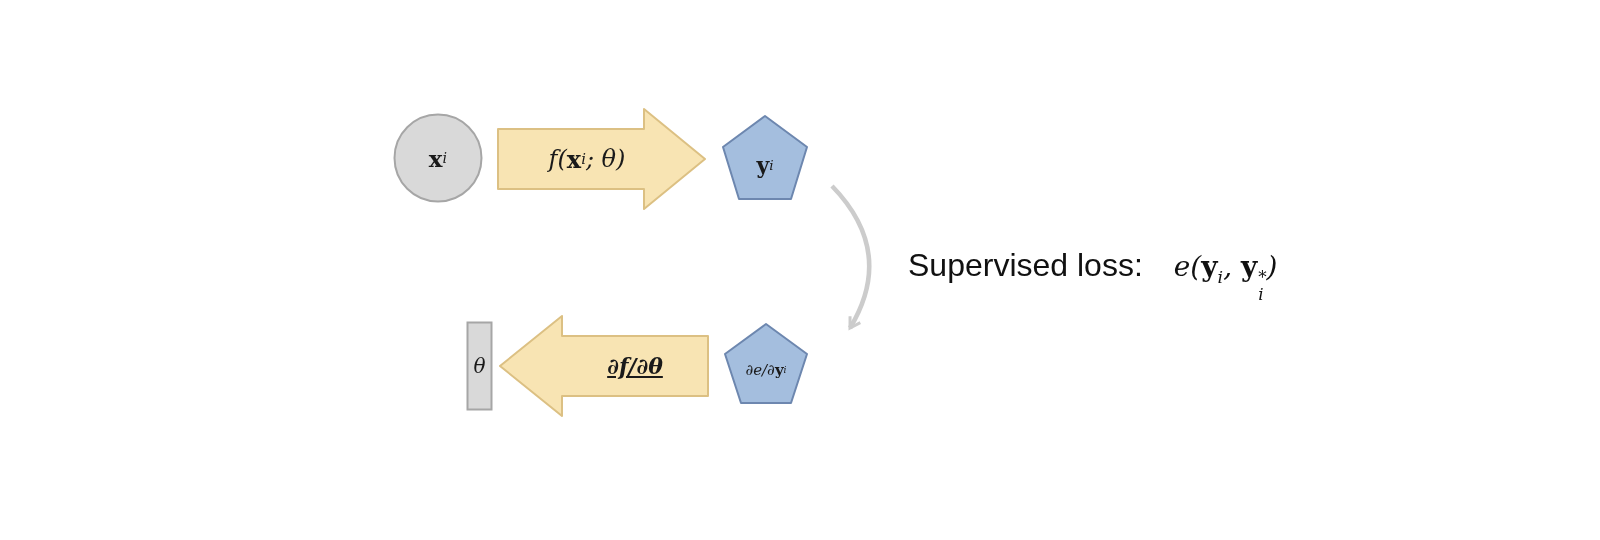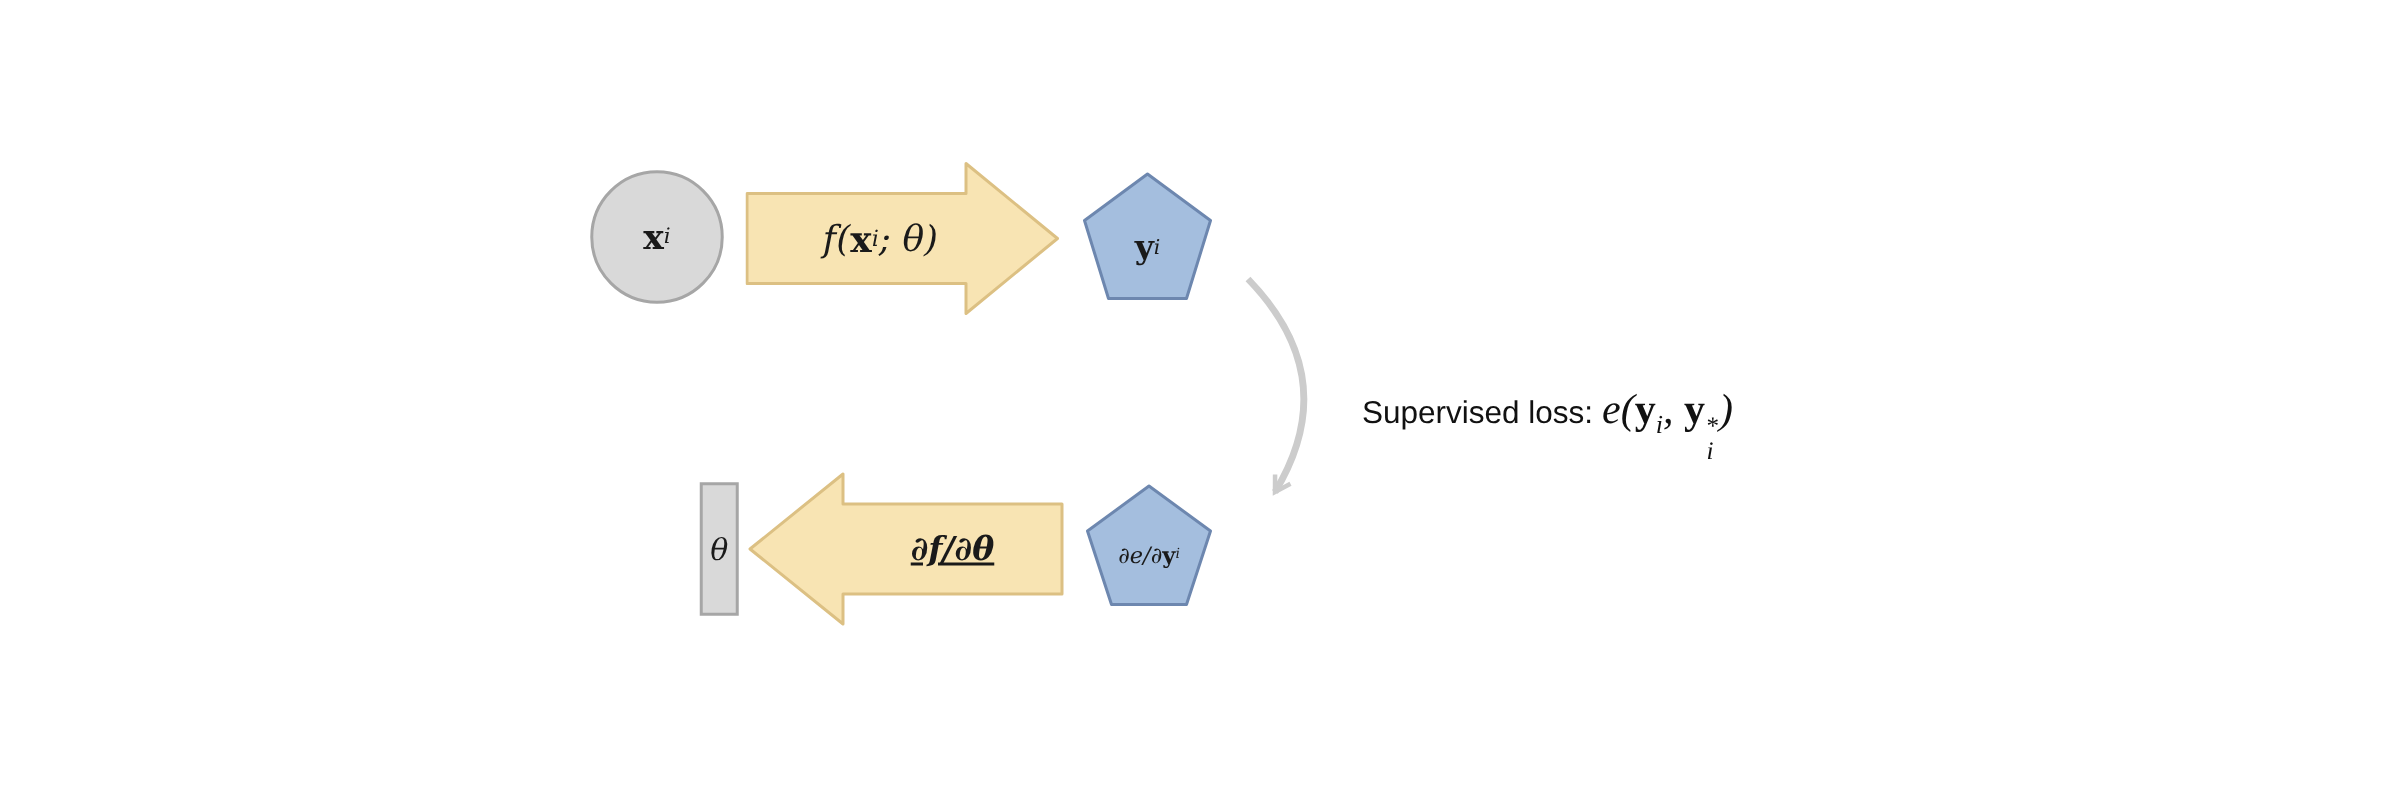--- a/index.html
+++ b/index.html
@@ -29,27 +29,25 @@
   }
   .loss-line{
     position:absolute;
     white-space:nowrap;
     color:#111111;
     display:flex;align-items:baseline;
   }
   .loss-prefix{
     font-family:"Liberation Sans","DejaVu Sans",sans-serif;
     font-style:normal;
-    font-size:21px;
-    margin-top:17px;
+    font-size:32px;
   }
   .loss-expr{
     font-size:28px;
-    margin-left:6px;
-    font-family:Liberation Serif, serif;
+    margin-left:31px;
   }
   .supsub{
     display:inline-flex;
     flex-direction:column;
     align-items:flex-start;
     font-size:0.60em;
     line-height:1.05;
     vertical-align:-0.40em;
     margin-left:1px;
   }

